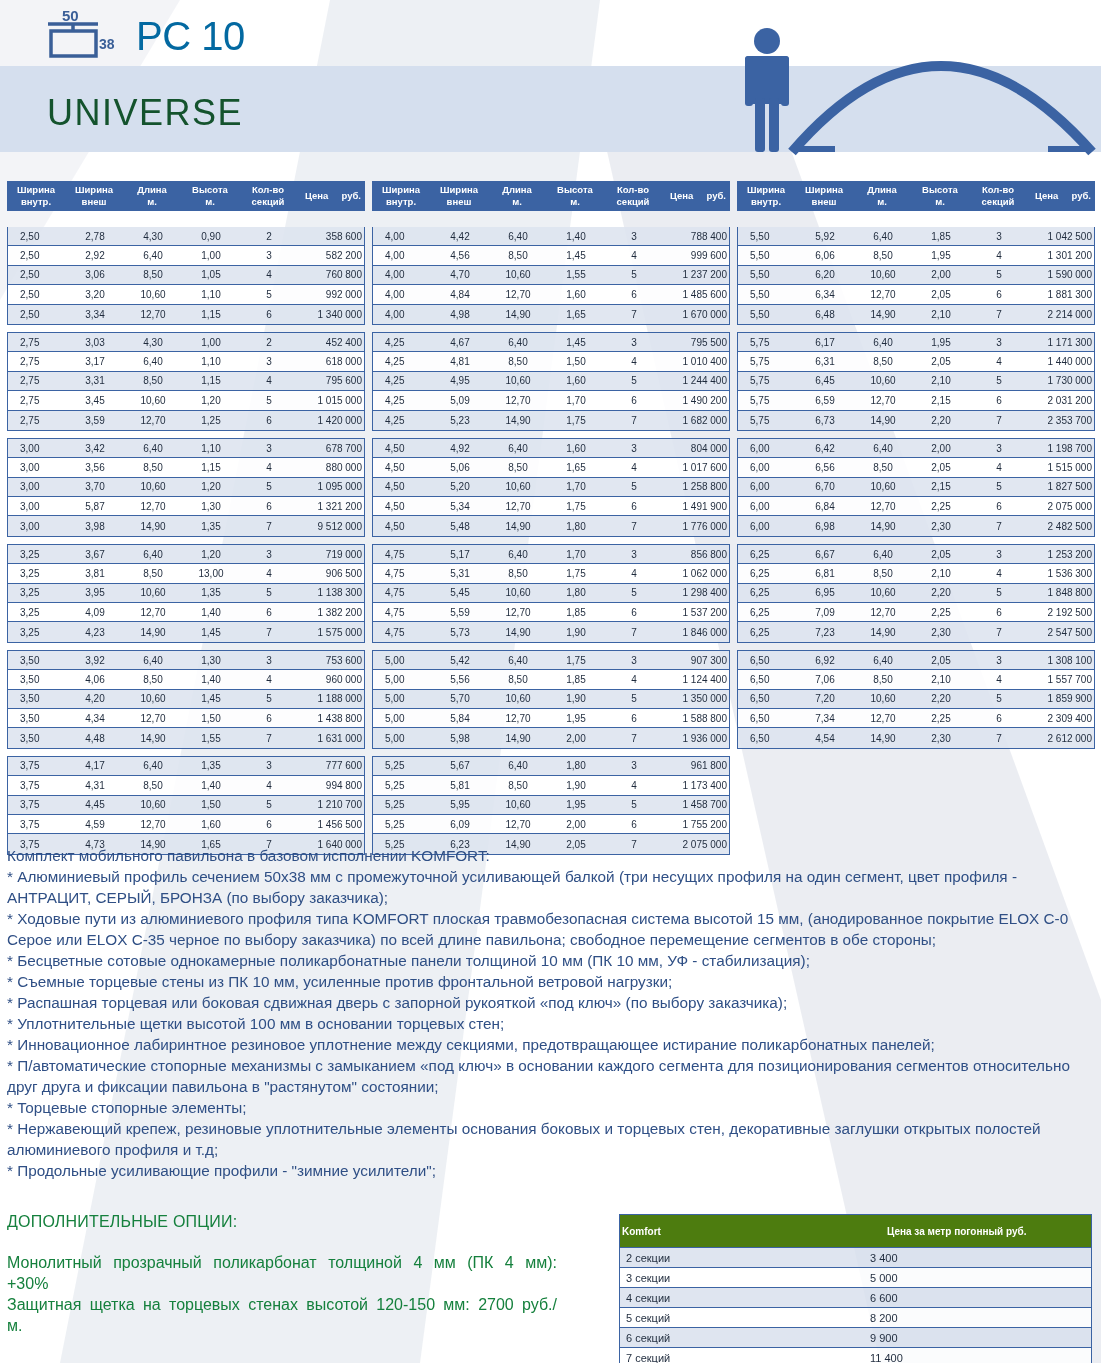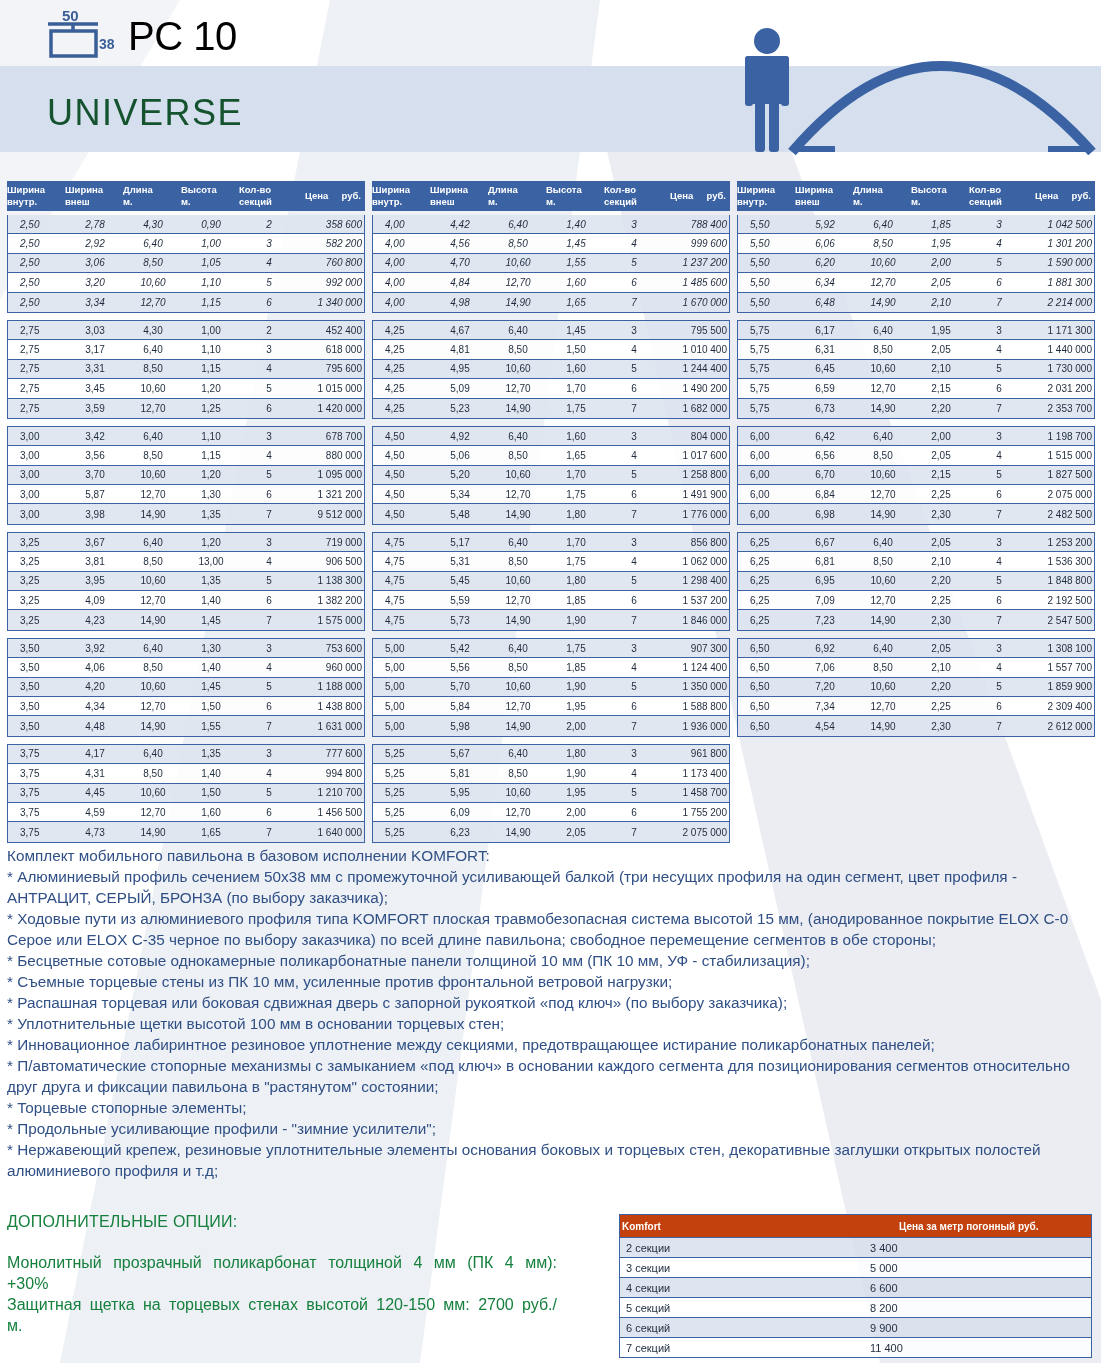--- a/index.html
+++ b/index.html
@@ -12,37 +12,37 @@
   }
   .bg-wm {
     position: absolute; inset: 0; z-index: 0; pointer-events: none;
   }
   .page { position: relative; z-index: 1; width: 1101px; height: 1363px; }
 
   
   .header { position: absolute; left: 0; top: 0; width: 1101px; height: 155px; }
   .band { position: absolute; left: 0; top: 66px; width: 1101px; height: 86px; background: #d5dfee; }
   .logo-icon { position: absolute; left: 48px; top: 6px; width: 75px; height: 54px; }
-  .logo-title { position: absolute; left: 128px; top: 14px; font-size: 40px; color: #000000; letter-spacing: -0.5px; }
+  .logo-title { position: absolute; left: 136px; top: 14px; font-size: 40px; color: #0369a1; letter-spacing: -0.5px; }
   .subtitle { position: absolute; left: 47px; top: 92px; font-size: 36px; color: #14532d; letter-spacing: 1.5px; }
   .pavilion-icon { position: absolute; left: 700px; top: 0; width: 401px; height: 160px; }
 
   
   .col { position: absolute; top: 181px; width: 358px; }
   .col.c1 { left: 7px; }
   .col.c2 { left: 372px; }
   .col.c3 { left: 737px; }
   .thead {
     display: grid; grid-template-columns: 58px 58px 58px 58px 58px 68px;
     background: #3b63a3; color: #ffffff; height: 30px; font-weight: bold; font-size: 9.5px;
-    align-items: center; text-align: left; line-height: 12px;
+    align-items: center; text-align: center; line-height: 12px;
   }
   .thead .pr { display: flex; justify-content: space-between; padding: 0 4px 0 8px; }
   .group { border: 1.5px solid #3b63a3; margin-bottom: 7px; background: rgba(255,255,255,0.6); }
-  .group.first { margin-top: 4px; border-top: none; font-style: italic; }
+  .group.first { margin-top: 16px; border-top: none; }
   .row {
     display: grid; grid-template-columns: 58px 58px 58px 58px 58px 68px;
     height: 19.4px; align-items: center; font-size: 10px; color: #1f2b3d;
     border-bottom: 1px solid #3b63a3; text-align: center;
   }
   .row:last-child { border-bottom: none; }
   .row:nth-child(odd) { background: rgba(215,223,236,0.75); }
   .row:nth-child(even) { background: rgba(255,255,255,0.7); }
   .row span:first-child { text-align: left; padding-left: 12px; }
   .row span:last-child { text-align: right; padding-right: 4px; }
@@ -51,21 +51,21 @@
   .desc { position: absolute; left: 7px; top: 845px; width: 1090px; font-size: 15.3px; line-height: 21px; color: #2f4f85; }
   .desc p { margin: 0; }
 
   .options { position: absolute; left: 7px; top: 1213px; width: 550px; font-size: 16px; color: #15803d; }
   .options .otitle { font-size: 16px; margin-bottom: 21px; letter-spacing: 0.2px; }
   .options p { line-height: 21px; font-size: 16px; }
   .options .justify { text-align: justify; text-align-last: left; word-spacing: 3px; }
 
   
   .kt { position: absolute; left: 619px; top: 1214px; width: 473px; border: 1.5px solid #3b63a3; }
-  .kt .kh { display: grid; grid-template-columns: 240px 233px; background: #c2410c; color: #fff; font-weight: bold; font-size: 10px; height: 22px; align-items: center; gap: 12px; }
+  .kt .kh { display: grid; grid-template-columns: 240px 233px; background: #4d7c0f; color: #fff; font-weight: bold; font-size: 10px; height: 32px; align-items: center; }
   .kt .kh span:first-child { padding-left: 2px; }
   .kt .kh span:last-child { padding-left: 27px; }
   .kt .kr { display: grid; grid-template-columns: 250px 223px; height: 20px; align-items: center; font-size: 11px; color: #1f2b3d; border-top: 1px solid #3b63a3; }
   .kt .kr:nth-child(even) { background: rgba(215,223,236,0.8); }
   .kt .kr:nth-child(odd) { background: rgba(255,255,255,0.8); }
   .kt .kr span:first-child { padding-left: 6px; }
 </style>
 </head>
 <body>
 
@@ -871,22 +871,22 @@
     <p>Комплект мобильного павильона в базовом исполнении KOMFORT:</p>
     <p>*  Алюминиевый профиль сечением 50х38 мм с промежуточной усиливающей балкой (три несущих профиля на один сегмент, цвет профиля - АНТРАЦИТ, СЕРЫЙ, БРОНЗА (по выбору заказчика);</p>
     <p>* Ходовые пути из алюминиевого профиля типа KOMFORT плоская травмобезопасная система высотой 15 мм, (анодированное покрытие ELOX С-0 Серое или ELOX С-35 черное по выбору заказчика) по всей длине павильона; свободное перемещение сегментов в обе стороны;</p>
     <p>* Бесцветные сотовые однокамерные поликарбонатные панели толщиной 10 мм (ПК 10 мм, УФ - стабилизация);</p>
     <p>* Съемные торцевые стены из ПК 10 мм, усиленные против фронтальной ветровой нагрузки;</p>
     <p>* Распашная торцевая или боковая сдвижная дверь с запорной рукояткой «под ключ» (по выбору заказчика);</p>
     <p>* Уплотнительные щетки высотой 100 мм в основании торцевых стен;</p>
     <p>* Инновационное лабиринтное резиновое уплотнение между секциями, предотвращающее истирание поликарбонатных панелей;</p>
     <p>* П/автоматические стопорные механизмы с замыканием «под ключ» в основании каждого сегмента для позиционирования сегментов относительно друг   друга и фиксации павильона в "растянутом" состоянии;</p>
     <p>* Торцевые стопорные элементы;</p>
+    <p>* Нержавеющий крепеж, резиновые уплотнительные элементы основания боковых и торцевых стен, декоративные заглушки открытых полостей алюминиевого профиля и т.д;</p>
     <p>* Продольные усиливающие профили - "зимние усилители";</p>
-    <p>* Нержавеющий крепеж, резиновые уплотнительные элементы основания боковых и торцевых стен, декоративные заглушки открытых полостей алюминиевого профиля и т.д;</p>
   </div>
 
   <div class="options">
     <div class="otitle">ДОПОЛНИТЕЛЬНЫЕ ОПЦИИ:</div>
     <p class="justify">Монолитный прозрачный поликарбонат толщиной 4 мм (ПК 4 мм):  +30%</p>
     <p class="justify">Защитная щетка на торцевых стенах высотой 120-150 мм: 2700 руб./м.</p>
   </div>
 
   <div class="kt">
     <div class="kh">

